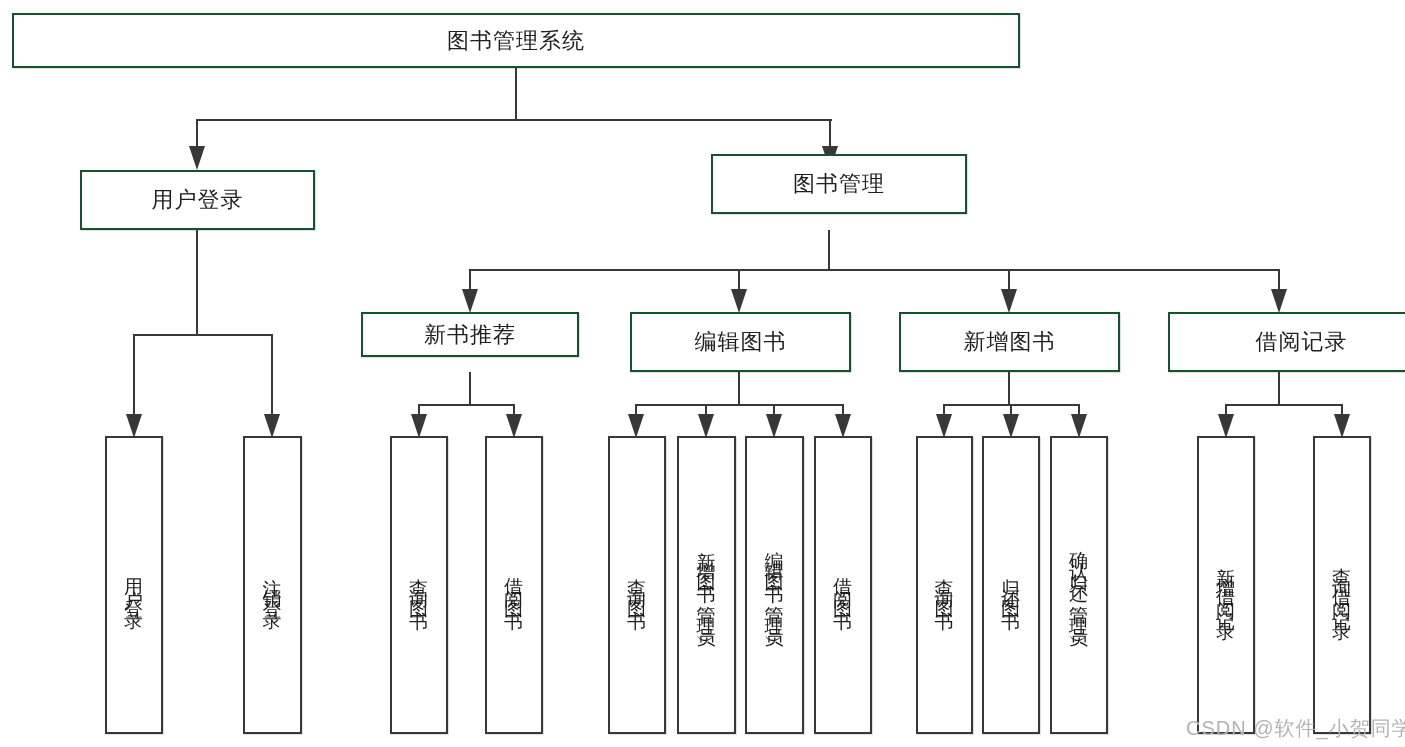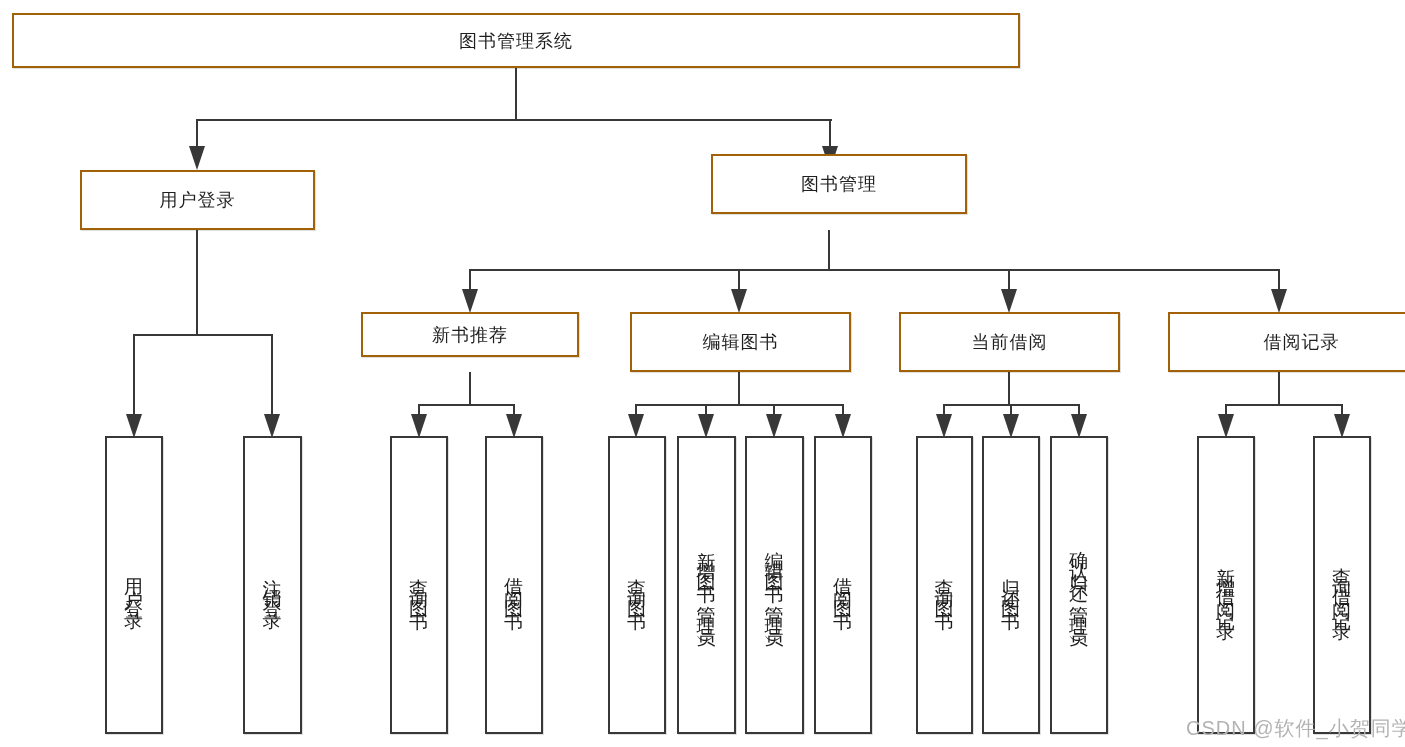--- a/index.html
+++ b/index.html
@@ -8,26 +8,26 @@
     width: 1405px;
     height: 747px;
     background: #ffffff;
     font-family: "Liberation Sans", sans-serif;
     color: #1f1f1f;
     overflow: hidden;
   }
   .box {
     position: absolute;
     box-sizing: border-box;
-    border: 2px solid #a16207;
+    border: 2px solid #14532d;
     background: #ffffff;
     display: flex;
     align-items: center;
     justify-content: center;
-    font-size: 18px;
+    font-size: 22px;
     letter-spacing: 1px;
     box-shadow: 1px 1px 0 rgba(0,0,0,0.12);
   }
   .leaf {
     position: absolute;
     box-sizing: border-box;
     border: 2px solid #383838;
     background: #ffffff;
     top: 436px;
     height: 298px;
@@ -104,21 +104,21 @@
   <div class="vl" style="left:1278px;top:269px;height:26px"></div>
   <div class="ah" style="left:1271px;top:289px"></div>
 
   <div class="box" style="left:361px;top:312px;width:218px;height:45px">
     <span>新书推荐</span>
   </div>
   <div class="box" style="left:630px;top:312px;width:221px;height:60px">
     <span>编辑图书</span>
   </div>
   <div class="box" style="left:899px;top:312px;width:221px;height:60px">
-    <span>当前借阅</span>
+    <span>新增图书</span>
   </div>
   <div class="box" style="left:1168px;top:312px;width:267px;height:60px">
     <span>借阅记录</span>
   </div>
 
   <div class="vl" style="left:469px;top:372px;height:34px"></div>
   <div class="hl" style="left:418px;top:404px;width:97px"></div>
   <div class="vl" style="left:418px;top:404px;height:14px"></div>
   <div class="ah" style="left:411px;top:414px"></div>
   <div class="vl" style="left:513px;top:404px;height:14px"></div>

